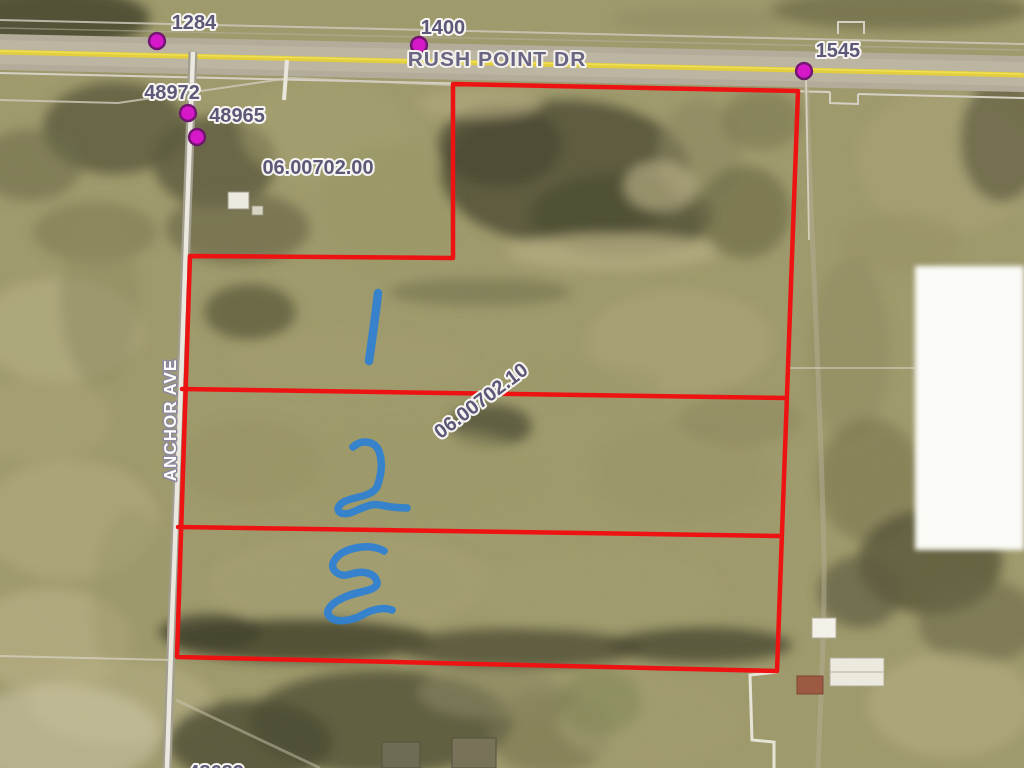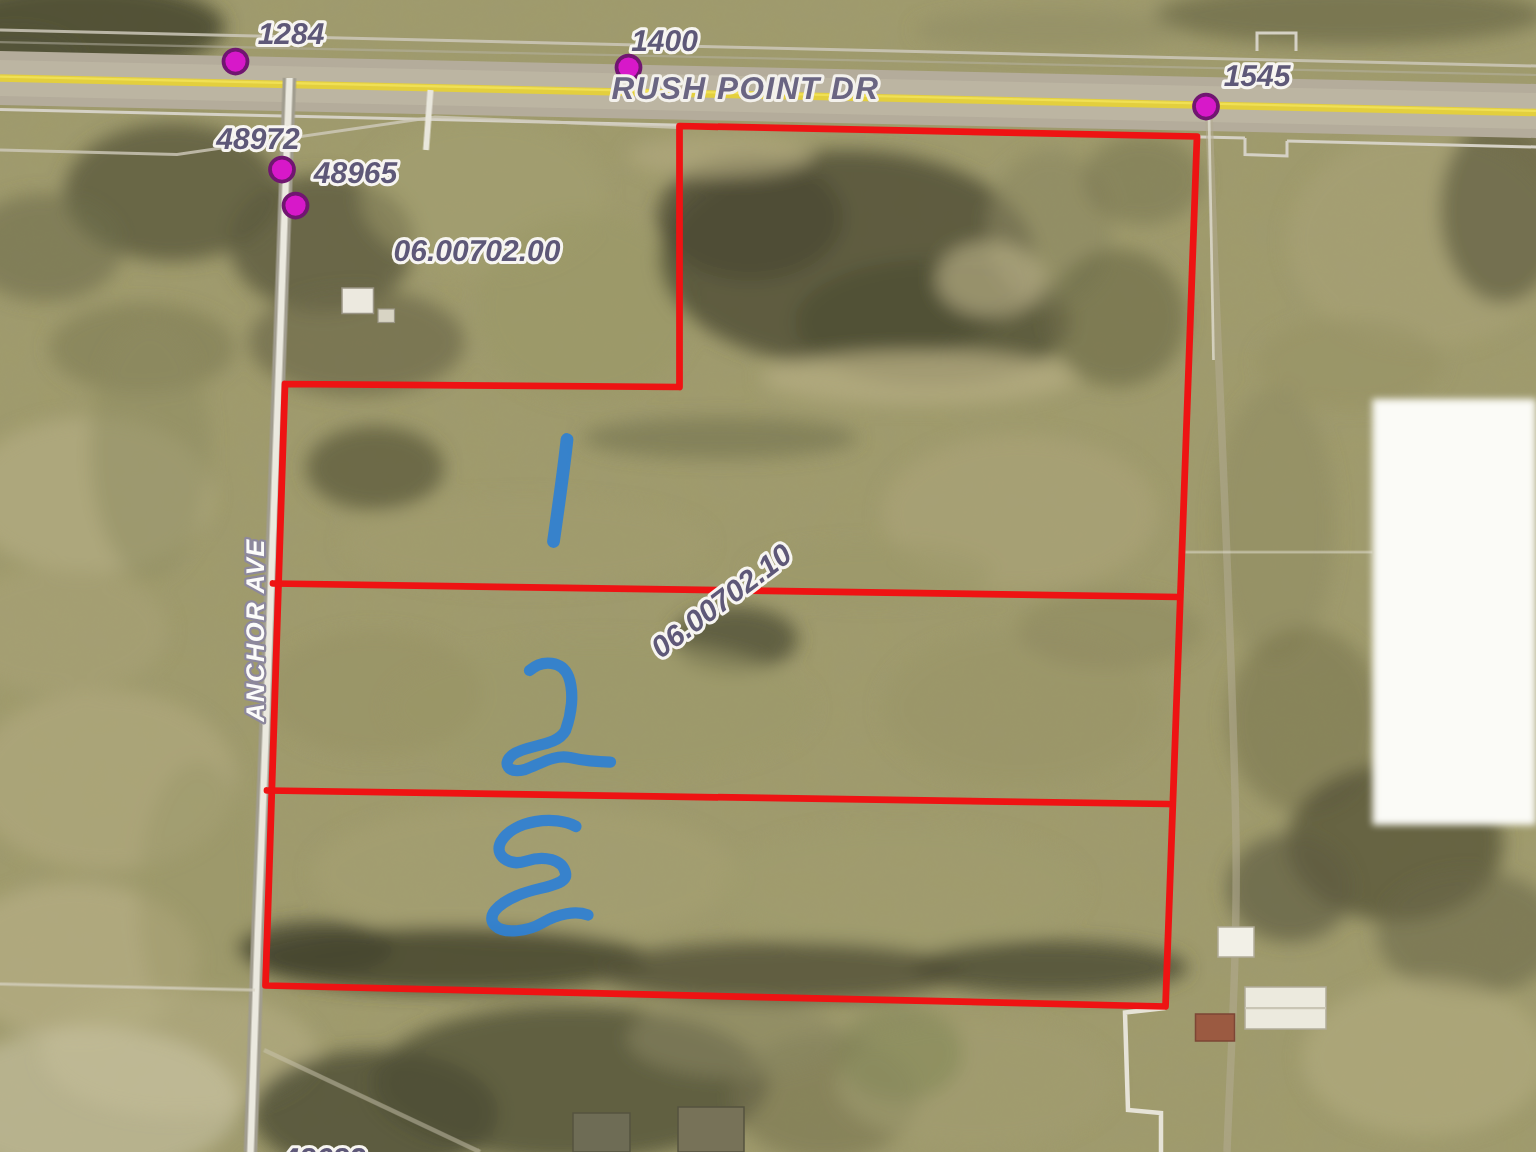--- a/index.html
+++ b/index.html
@@ -1,16 +1,16 @@
 <!DOCTYPE html>
 <html><head>
 <meta charset="utf-8">
 <style>
   html,body{margin:0;padding:0;width:1024px;height:768px;overflow:hidden;background:#a09b6b;}
-  .map-wrap{position:relative;width:1024px;height:768px;font-family:"Liberation Sans",sans-serif;font-style:italic;}
+  .map-wrap{position:relative;width:1024px;height:768px;font-family:"Liberation Sans",sans-serif;}
   svg{display:block;}
   .addr-label{font-family:"Liberation Sans",sans-serif;font-weight:bold;font-size:20px;
     fill:#5e5878;stroke:#f7f5f1;stroke-width:4px;paint-order:stroke;text-anchor:middle;
     stroke-linejoin:round;}
   .road-label{font-family:"Liberation Sans",sans-serif;font-weight:bold;font-size:21px;
     fill:#6a6582;stroke:#f3f1ec;stroke-width:4px;paint-order:stroke;text-anchor:middle;
     letter-spacing:1px;stroke-linejoin:round;}
   .parcel-label{font-family:"Liberation Sans",sans-serif;font-weight:bold;font-size:20px;
     fill:#5e5878;stroke:#f7f5f1;stroke-width:4px;paint-order:stroke;text-anchor:middle;
     stroke-linejoin:round;}

